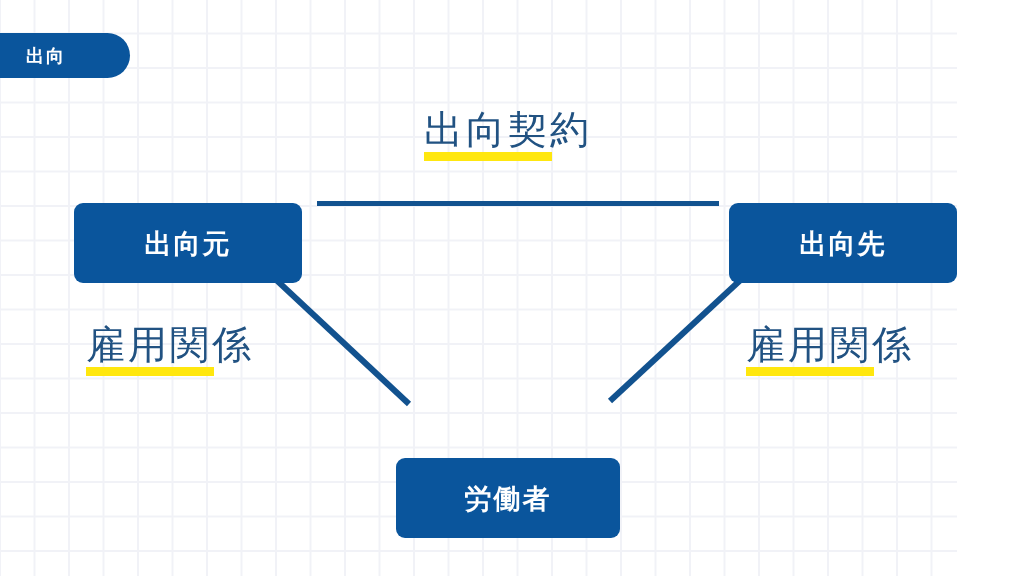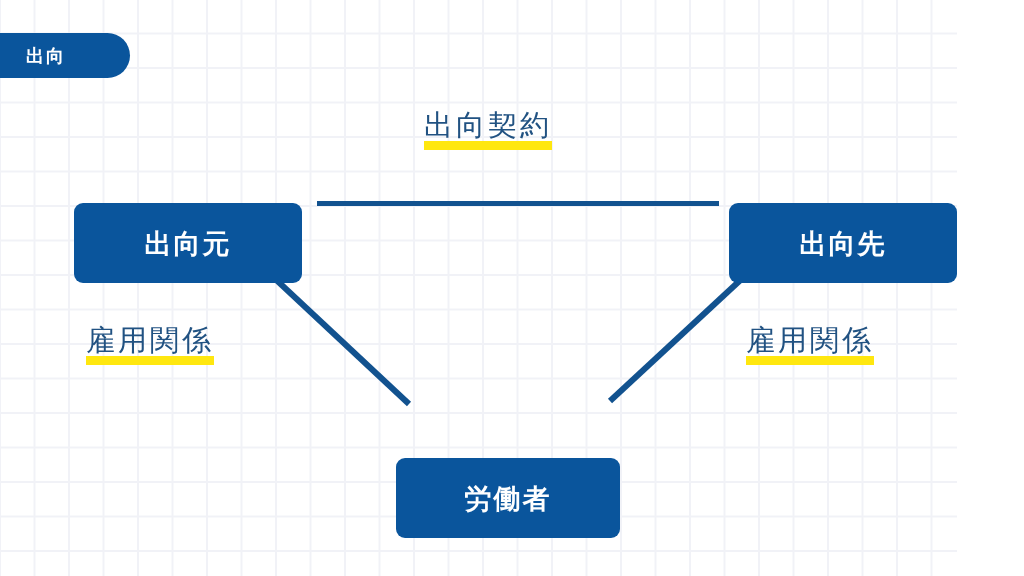--- a/index.html
+++ b/index.html
@@ -82,21 +82,21 @@
 
   
   .relation {
     position: absolute;
     display: inline-block;
     white-space: nowrap;
   }
   .relation-text {
     display: block;
     color: #215282;
-    font-size: 29px;
+    font-size: 39px;
     font-weight: normal;
     letter-spacing: 3px;
     line-height: 1.05;
   }
   .relation-underline {
     display: block;
     height: 9px;
     background: #ffe70f;
     margin-top: 1px;
   }

